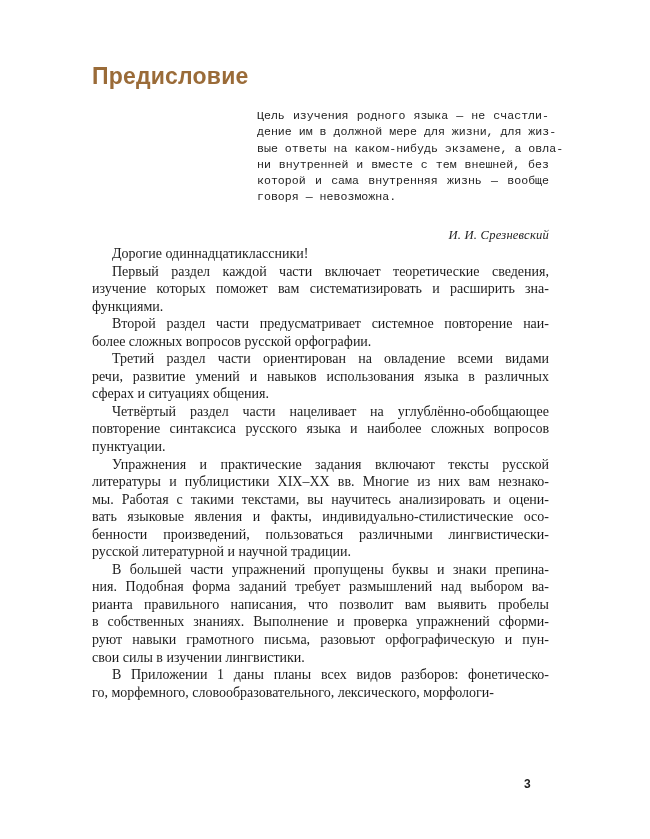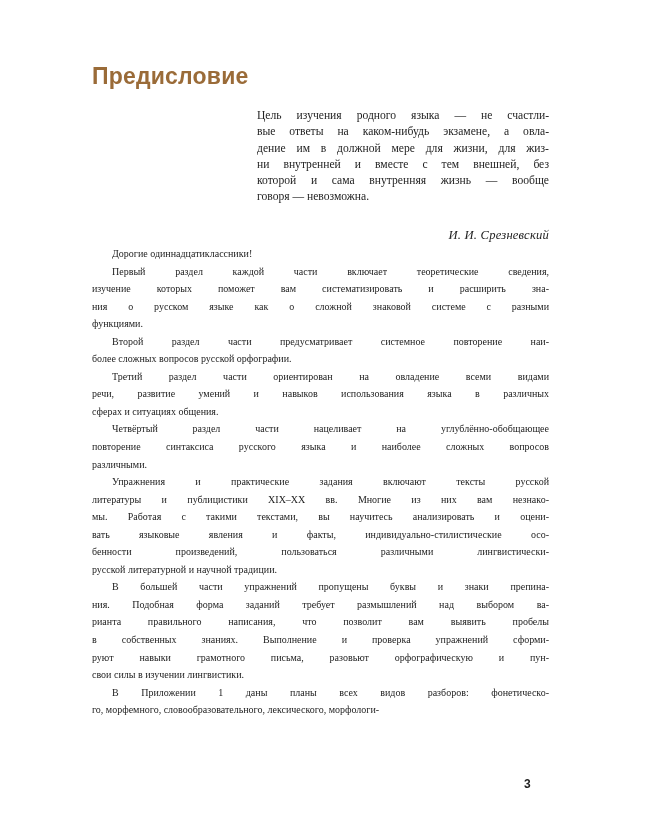--- a/index.html
+++ b/index.html
@@ -41,20 +41,21 @@
     color: #232323;
     text-align: justify;
     text-align-last: left;
     hyphens: manual;
   }
   .epigraph-body .line {
     display: block;
     text-align: justify;
     text-align-last: justify;
     white-space: nowrap;
+    font-family: Liberation Mono, monospace;
   }
   .epigraph-body .line.last {
     text-align-last: left;
   }
   .epigraph-author {
     margin-top: 22px;
     font-family: "Liberation Serif", serif;
     font-style: italic;
     font-size: 12.6px;
     color: #232323;
@@ -63,21 +64,21 @@
   }
 
   .body-text {
     position: absolute;
     left: 92px;
     top: 245px;
     width: 457px;
   }
   .para {
     font-family: "Liberation Serif", serif;
-    font-size: 10px;
+    font-size: 14px;
     line-height: 17.55px;
     color: #1c1c1c;
     margin: 0;
   }
   
   .para .line {
     display: block;
     white-space: nowrap;
     text-align: justify;
     text-align-last: justify;
@@ -102,54 +103,53 @@
 </head>
 <body>
 
 <div class="page">
 
   <div class="page-title">Предисловие</div>
 
   <div class="epigraph">
     <div class="epigraph-body">
         <span class="line">Цель изучения родного языка — не счастли-</span>
+        <span class="line">дение им в должной мере для жизни, для жиз-</span>
         <span class="line">вые ответы на каком-нибудь экзамене, а овла-</span>
-        <span class="line">дение им в должной мере для жизни, для жиз-</span>
         <span class="line">ни внутренней и вместе с тем внешней, без</span>
         <span class="line">которой и сама внутренняя жизнь — вообще</span>
         <span class="line last">говоря — невозможна.</span>
       </div>
     <div class="epigraph-author">И. И. Срезневский</div>
   </div>
 
   <div class="body-text">
       <p class="para">
         <span class="line indent last">Дорогие одиннадцатиклассники!</span>
       </p>
       <p class="para">
       </p>
       <p class="para">
         <span class="line indent">Первый раздел каждой части включает теоретические сведения,</span>
         <span class="line">изучение которых поможет вам систематизировать и расширить зна-</span>
-        <span class="line">ния о русском языке как о сложной знаковой системе с разными</span>
         <span class="line last">функциями.</span>
       </p>
       <p class="para">
         <span class="line indent">Второй раздел части предусматривает системное повторение наи-</span>
         <span class="line last">более сложных вопросов русской орфографии.</span>
       </p>
       <p class="para">
         <span class="line indent">Третий раздел части ориентирован на овладение всеми видами</span>
         <span class="line">речи, развитие умений и навыков использования языка в различных</span>
         <span class="line last">сферах и ситуациях общения.</span>
       </p>
       <p class="para">
         <span class="line indent">Четвёртый раздел части нацеливает на углублённо-обобщающее</span>
         <span class="line">повторение синтаксиса русского языка и наиболее сложных вопросов</span>
-        <span class="line last">различными.</span>
+        <span class="line last">пунктуации.</span>
       </p>
       <p class="para">
         <span class="line indent">Упражнения и практические задания включают тексты русской</span>
         <span class="line">литературы и публицистики XIX–XX вв. Многие из них вам незнако-</span>
         <span class="line">мы. Работая с такими текстами, вы научитесь анализировать и оцени-</span>
         <span class="line">вать языковые явления и факты, индивидуально-стилистические осо-</span>
         <span class="line">бенности произведений, пользоваться различными лингвистически-</span>
         <span class="line last">русской литературной и научной традиции.</span>
       </p>
       <p class="para">

